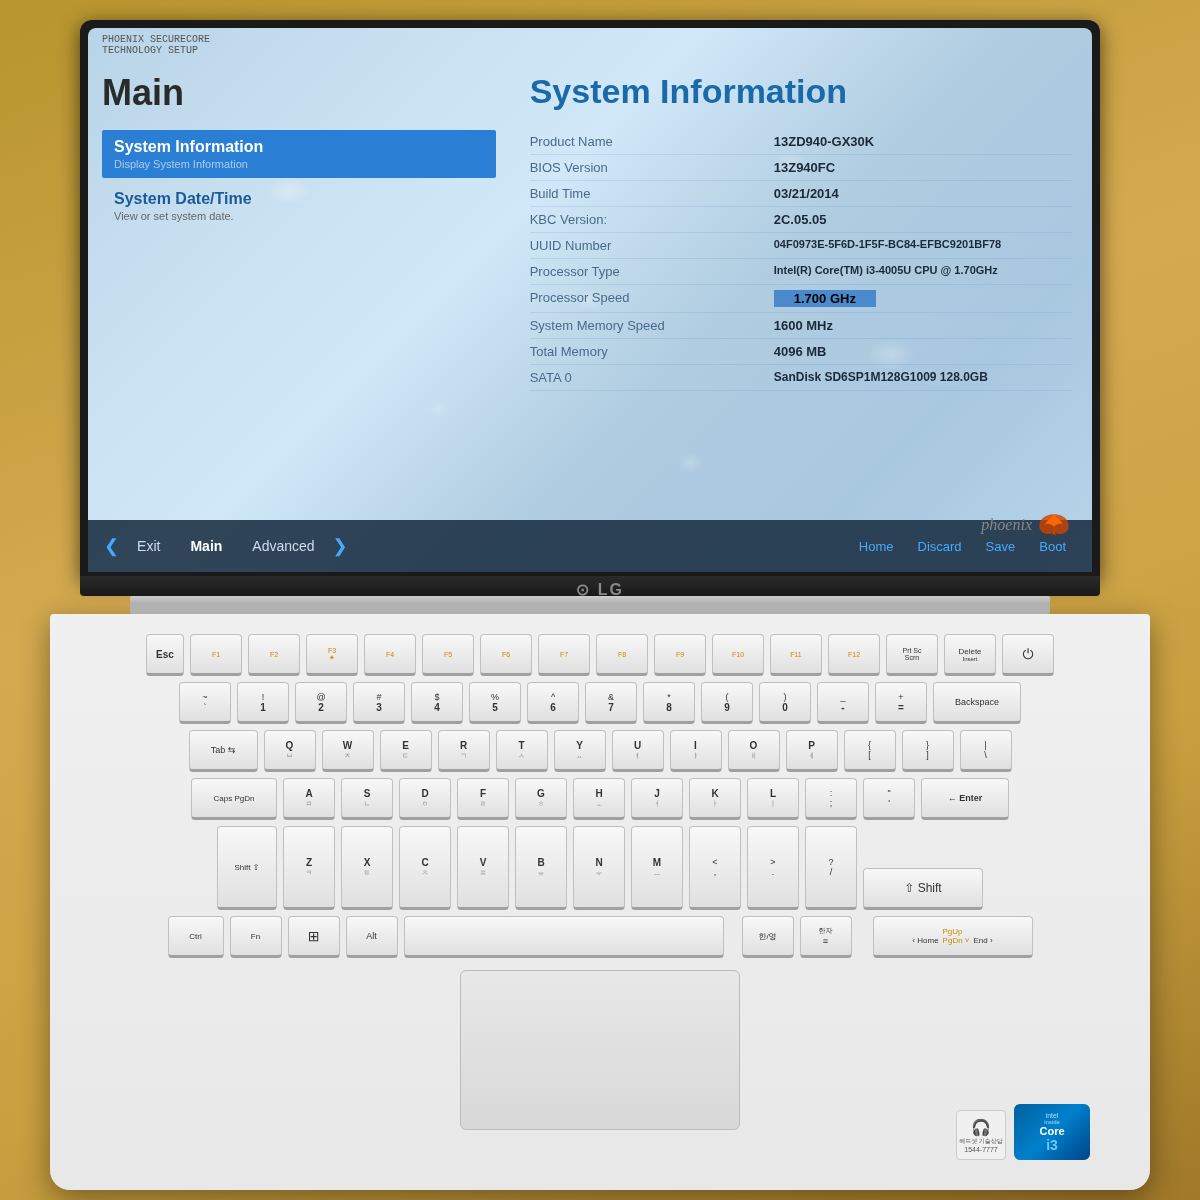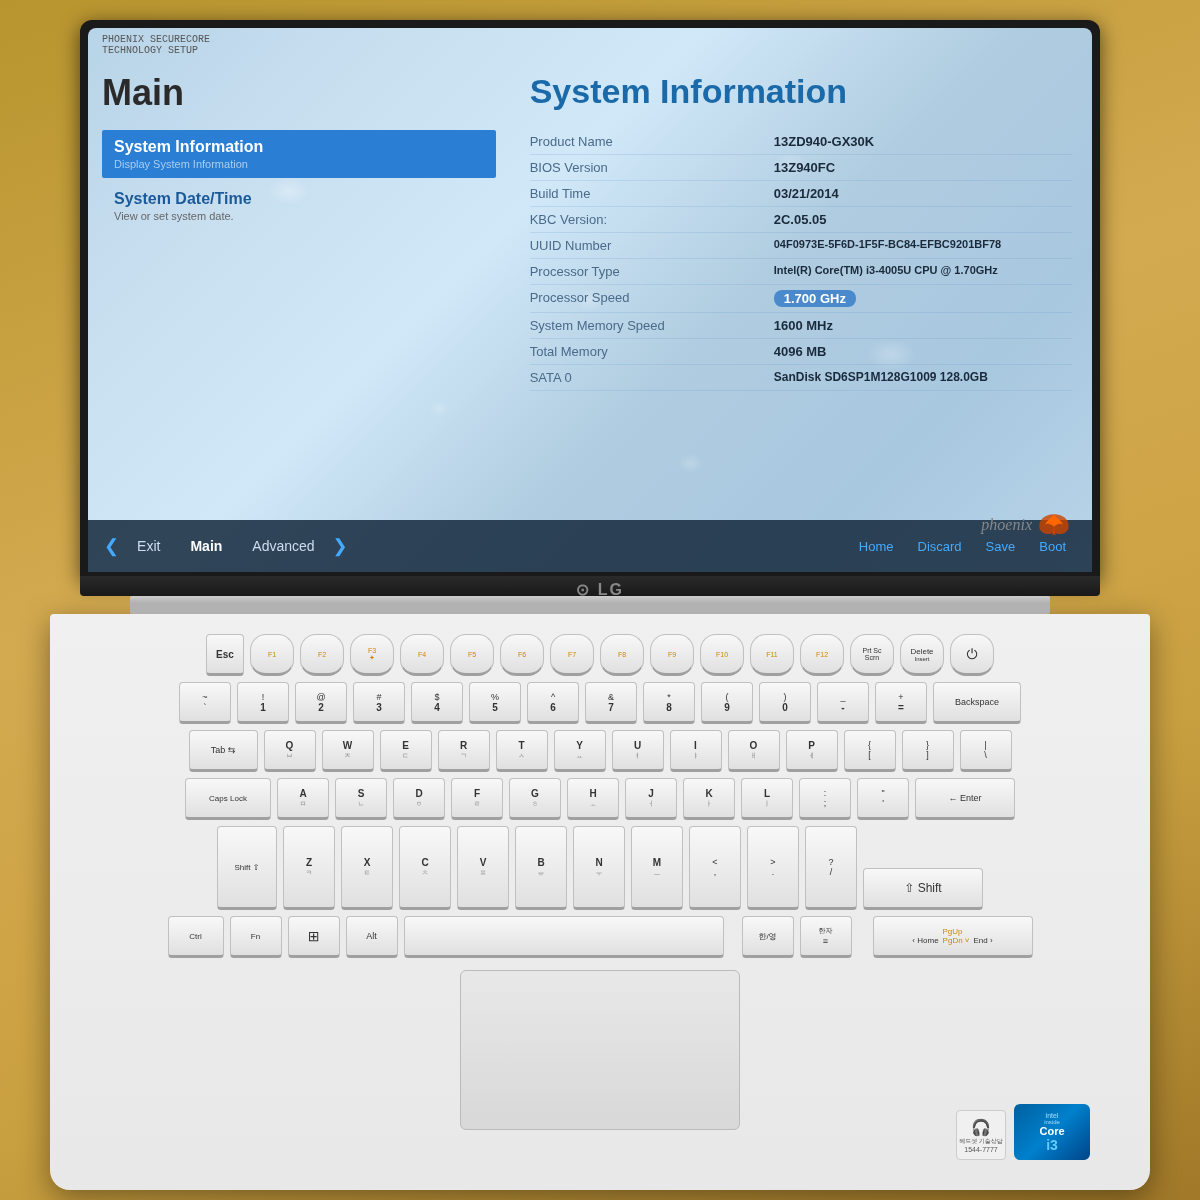--- a/index.html
+++ b/index.html
@@ -182,23 +182,23 @@
       color: #1a2a3a;
       font-size: 13px;
       font-family: Arial, sans-serif;
       font-weight: bold;
       flex: 0 0 55%;
       text-align: left;
     }
 
     .info-value.highlighted {
       background: #4a8acc;
-      color: #ffffff;
-      padding: 1px 10px;
-      border-radius: 8px;
+      color: #000000;
+      padding: 1px 20px;
+      border-radius: 0;
       display: inline-block;
     }
 
     
     .phoenix-logo {
       position: absolute;
       bottom: 14px;
       right: 20px;
       display: flex;
       align-items: center;
@@ -358,34 +358,34 @@
       font-weight: bold;
     }
 
     .key .sub-label {
       font-size: 7px;
       color: #888;
     }
 
     
     .key-fn { width: 38px; }
-    .key-f { width: 44px; border-radius: 16px; }
+    .key-f { width: 52px; }
 
     
     .key-num { width: 52px; }
     .key-backspace { width: 88px; }
 
     
     .key-letter { width: 52px; }
     .key-tab { width: 69px; font-size: 9px; }
     .key-backslash { width: 52px; }
 
     
     .key-caps { width: 86px; font-size: 8px; }
-    .key-enter { width: 100px; }
+    .key-enter { width: 88px; font-weight: bold; }
 
     
     .key-shift-l { width: 60px; font-size: 8px; }
     .key-shift-r { width: 120px; font-size: 12px; margin-top: 42px; }
 
     
     .key-ctrl { width: 56px; font-size: 8px; }
     .key-fn2 { width: 52px; font-size: 8px; }
     .key-win { width: 52px; }
     .key-alt { width: 52px; font-size: 9px; }
@@ -763,21 +763,21 @@
             <span>]</span>
           </div>
         <div class="key key-backslash">
             <span>|</span>
             <span>\</span>
           </div>
       </div>
 
       <div class="key-row">
         <div class="key key-caps">
-            <span>Caps Lock</span>
+            <span>Caps PgDn</span>
           </div>
         <div class="key key-letter">
             <span class="main-label">A</span>
             <span class="sub-label">ㅁ</span>
           </div>
         <div class="key key-letter">
             <span class="main-label">S</span>
             <span class="sub-label">ㄴ</span>
           </div>
         <div class="key key-letter">

